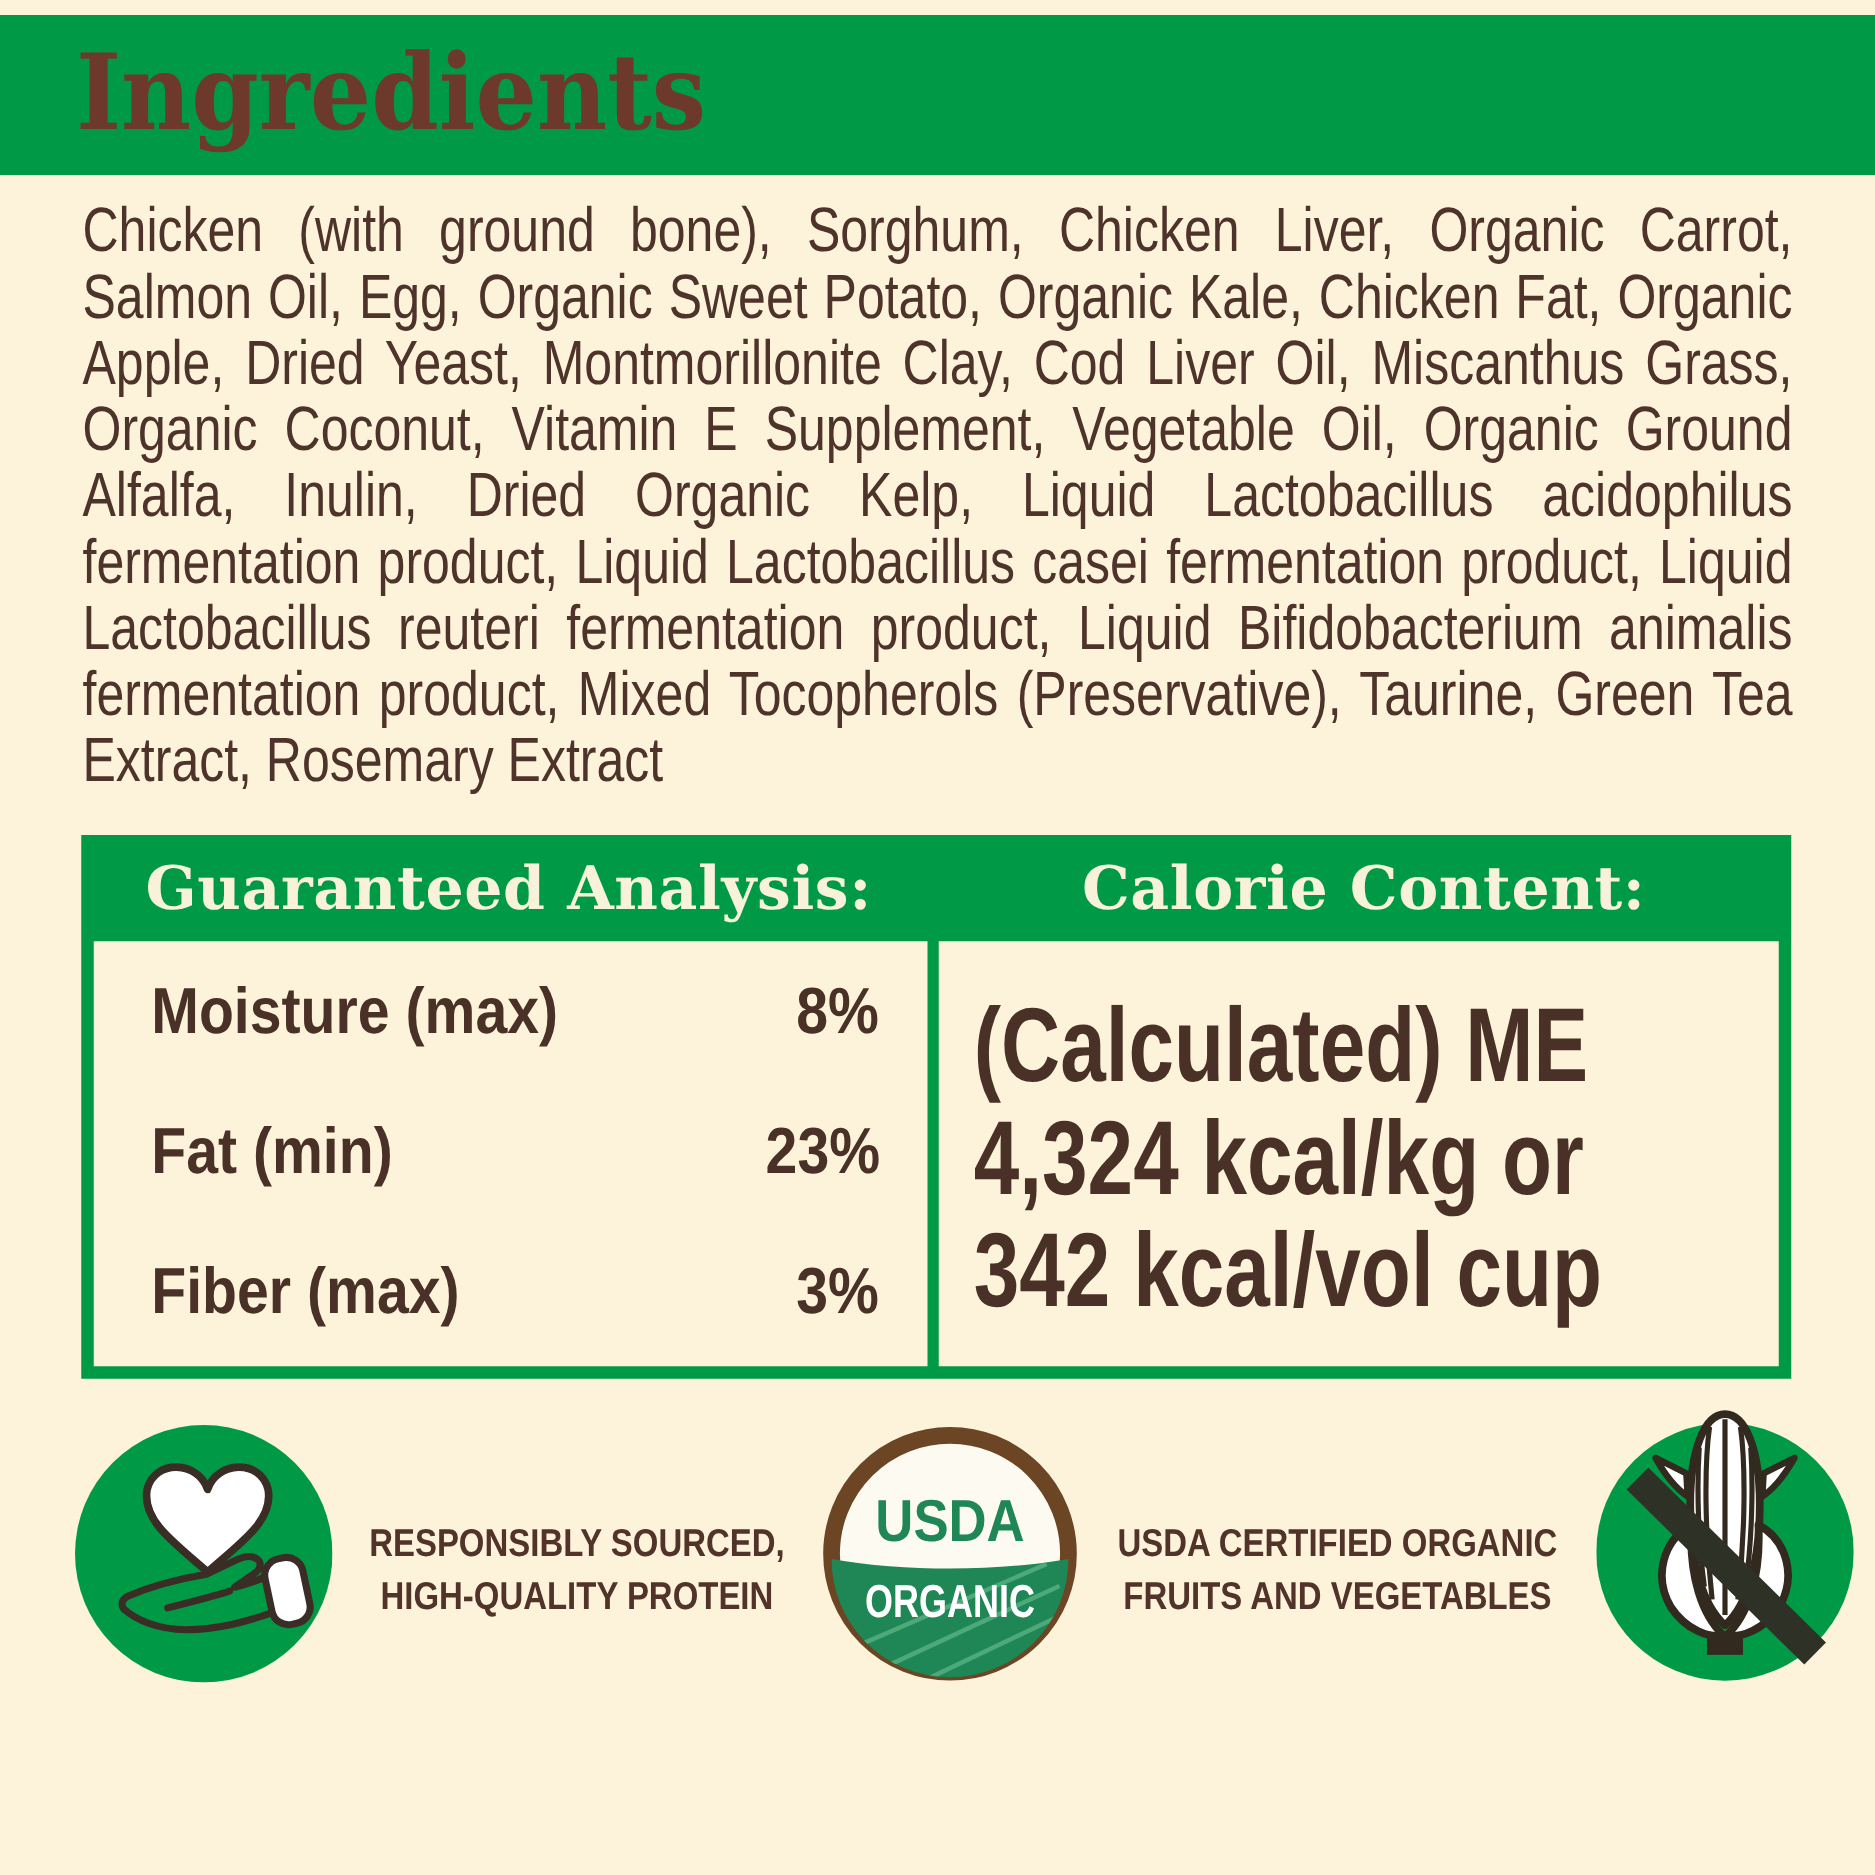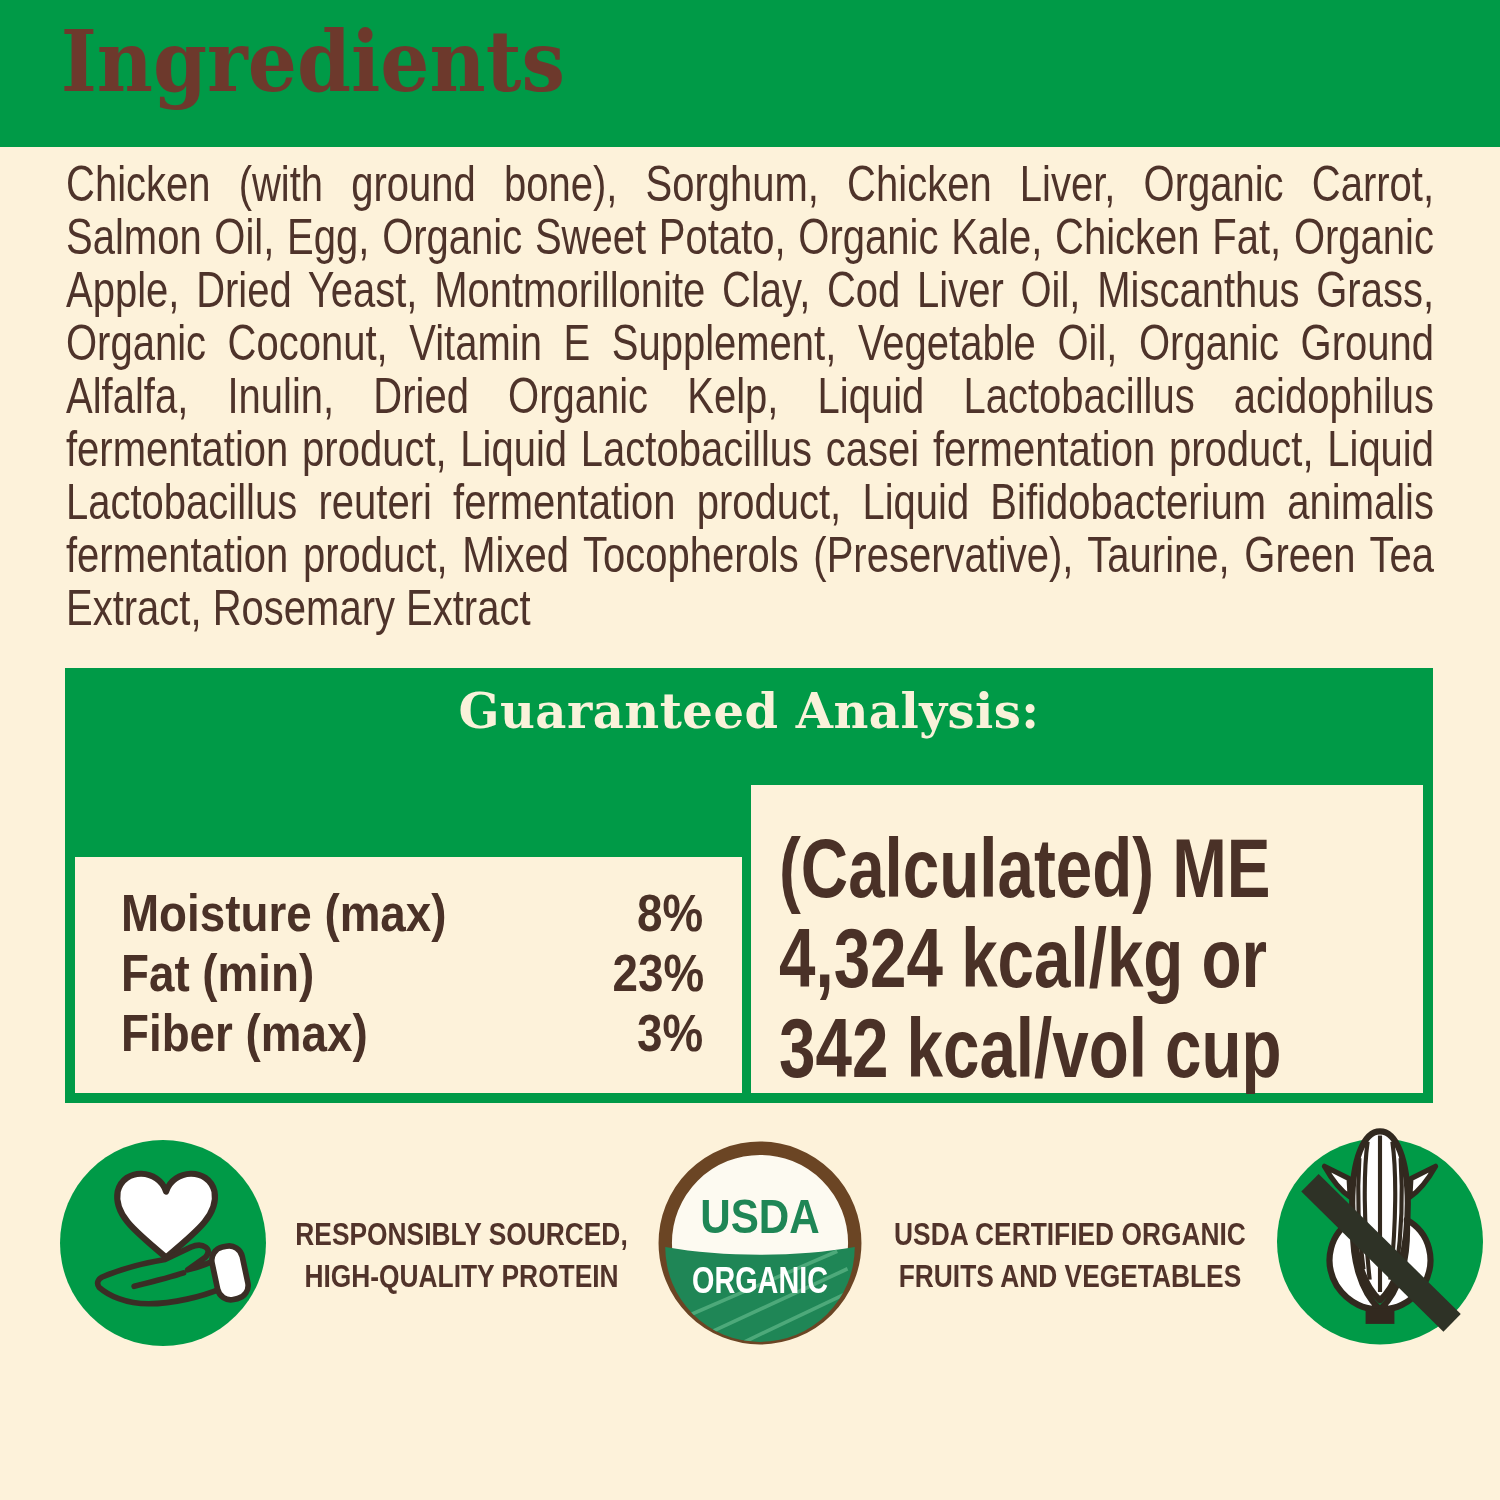--- a/index.html
+++ b/index.html
@@ -5,21 +5,21 @@
   html,body{margin:0;padding:0;}
   body{
     width:1500px;height:1500px;
     background:#fdf2da;
     font-family:"Liberation Sans",sans-serif;
     position:relative;overflow:hidden;
     color:#4e332a;
   }
   
   .header{
-    position:absolute;top:0;left:0;width:1500px;height:147px;
+    position:absolute;top:12px;left:0;width:1500px;height:128px;
     background:#009a47;
   }
   .header h1{
     margin:0;padding:0 0 0 66px;
     font-family:"DejaVu Serif","Liberation Serif",serif;
     font-weight:700;font-size:84px;line-height:124px;
     color:#6d392c;
     transform:scaleX(.92);transform-origin:left center;
     white-space:nowrap;
   }
@@ -36,21 +36,21 @@
     position:absolute;left:65px;top:668px;width:1368px;height:435px;
     background:#009a47;display:flex;flex-direction:column;box-sizing:border-box;
   }
   .dualbox .titles{height:85px;display:flex;align-items:center;}
   .dualbox .titles .t{
     flex:1;text-align:center;
     font-family:"DejaVu Serif","Liberation Serif",serif;
     font-weight:700;font-size:48px;color:#f9f2da;letter-spacing:.5px;
     white-space:nowrap;
   }
-  .dualbox .panels{flex:1;display:flex;gap:9px;padding:0 10px 10px 10px;align-items:flex-end;}
+  .dualbox .panels{flex:1;display:flex;gap:9px;padding:0 10px 10px 10px;}
   .panel{flex:1;background:#fdf2da;box-sizing:border-box;}
   .panel.ga{display:flex;flex-direction:column;justify-content:space-between;
     padding:26px 38px 30px 46px;}
   .ga-row{display:flex;justify-content:space-between;align-items:center;}
   .ga-row .lbl{
     font-weight:700;font-size:52px;color:#4a3127;white-space:nowrap;
     transform:scaleX(.88);transform-origin:left center;
   }
   .ga-row .val{
     font-weight:700;font-size:52px;color:#4a3127;white-space:nowrap;
@@ -79,20 +79,21 @@
 
 <div class="header">
   <h1>Ingredients</h1>
 </div>
 
 <div class="ingredients">Chicken (with ground bone), Sorghum, Chicken Liver, Organic Carrot, Salmon Oil, Egg, Organic Sweet Potato, Organic Kale, Chicken Fat, Organic Apple, Dried Yeast, Montmorillonite Clay, Cod Liver Oil, Miscanthus Grass, Organic Coconut, Vitamin E Supplement, Vegetable Oil, Organic Ground Alfalfa, Inulin, Dried Organic Kelp, Liquid Lactobacillus acidophilus fermentation product, Liquid Lactobacillus casei fermentation product, Liquid Lactobacillus reuteri fermentation product, Liquid Bifidobacterium animalis fermentation product, Mixed Tocopherols (Preservative), Taurine, Green Tea Extract, Rosemary Extract</div>
 
 <div class="dualbox">
   <div class="titles">
     <div class="t">Guaranteed Analysis:</div>
+    <div class="t">Calorie Content:</div>
   </div>
   <div class="panels">
     <div class="panel ga">
       <div class="ga-row">
         <span class="lbl">Moisture (max)</span>
         <span class="val">8%</span>
       </div>
       <div class="ga-row">
         <span class="lbl">Fat (min)</span>
         <span class="val">23%</span>

